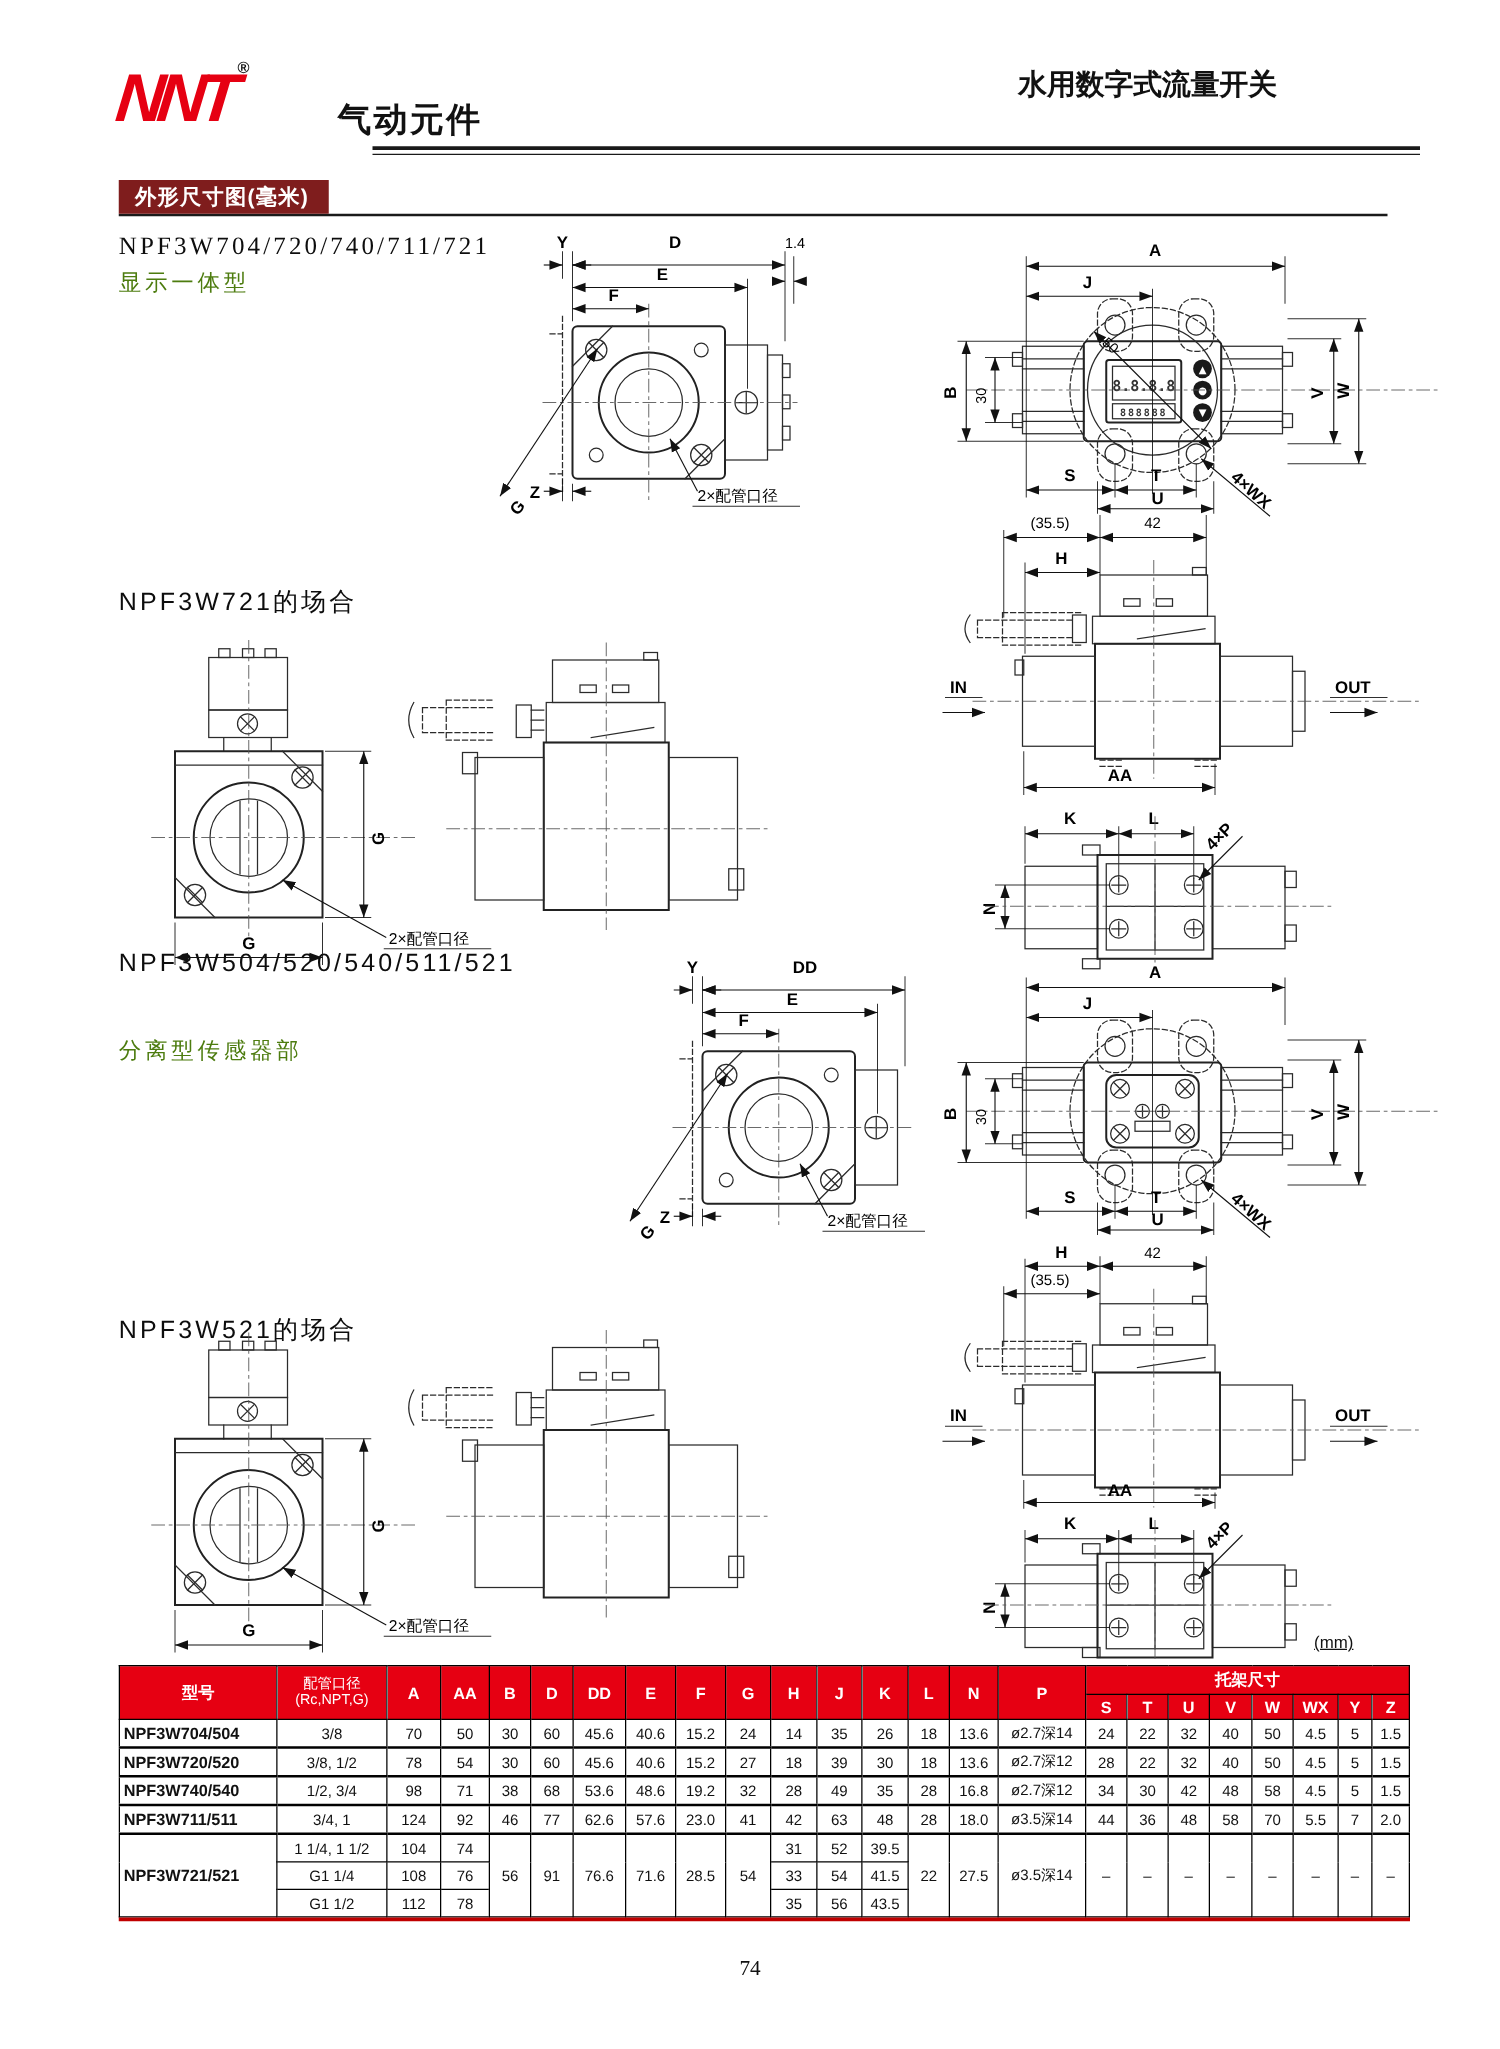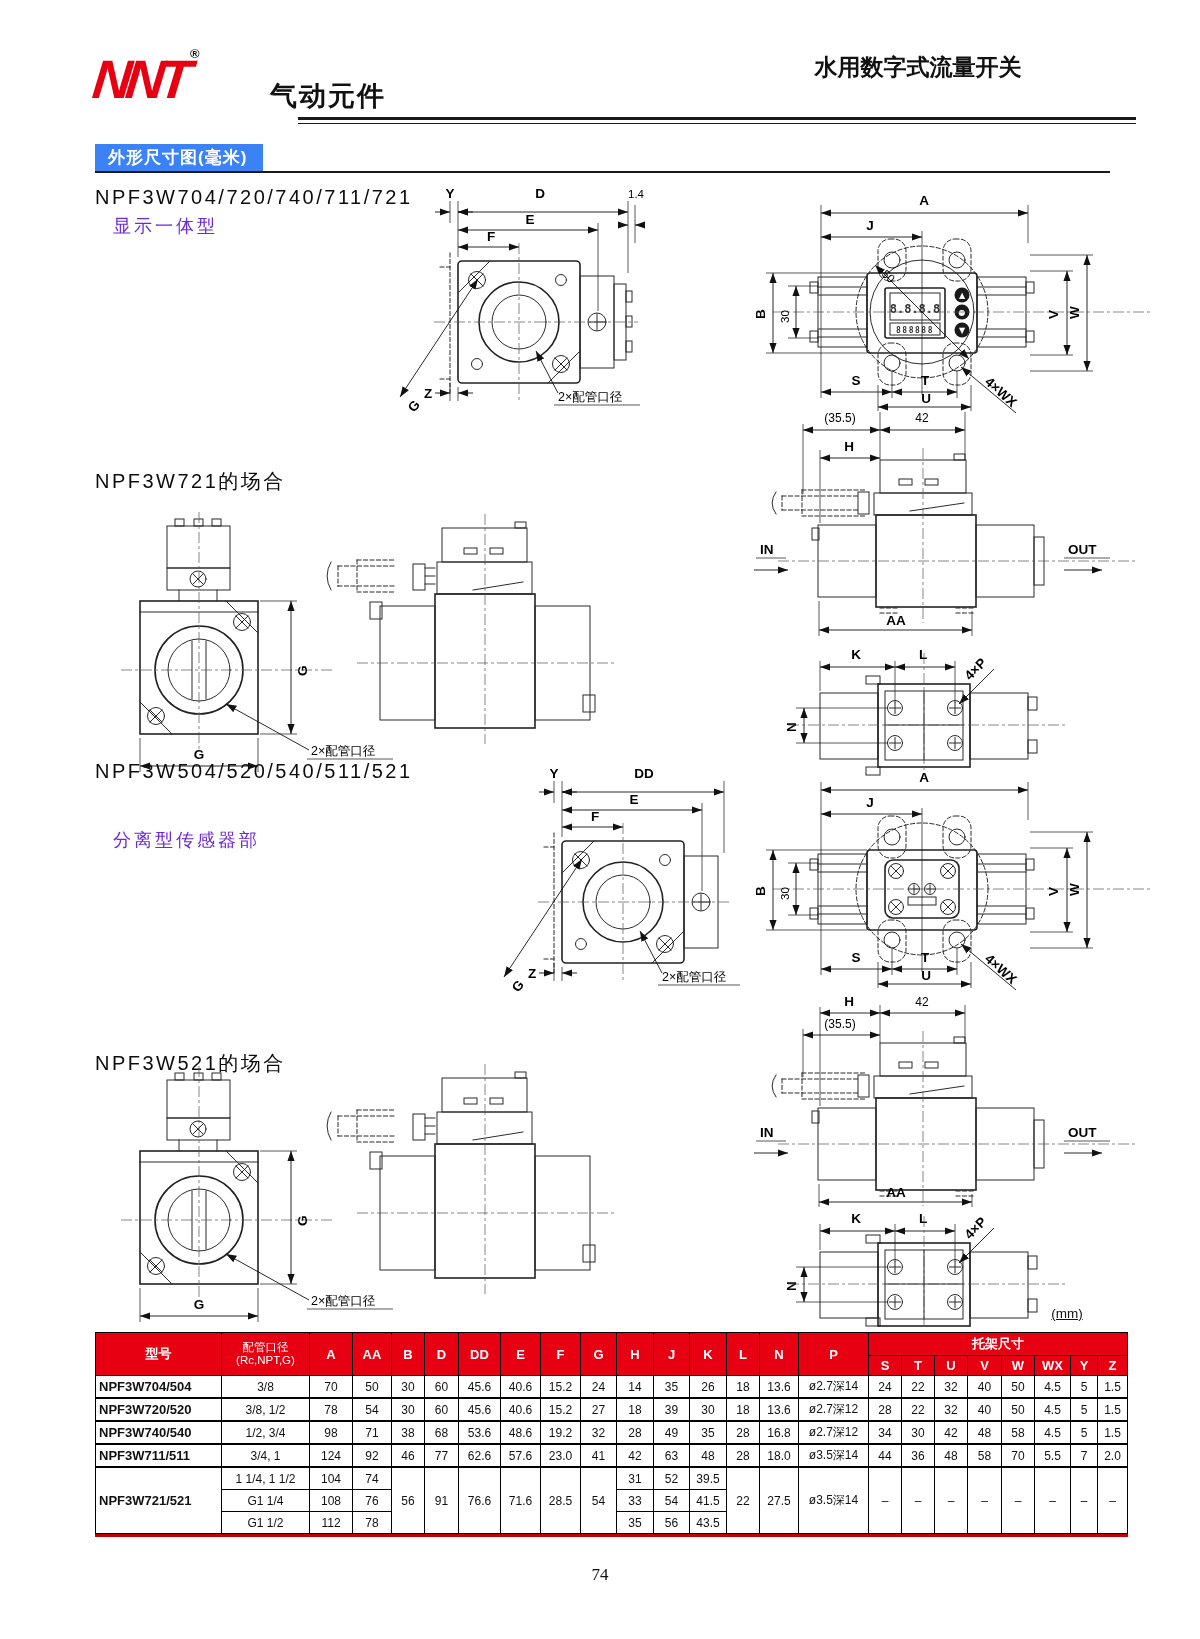--- a/index.html
+++ b/index.html
@@ -8,24 +8,24 @@
   .abs{position:absolute;}
   
   .logo-nnt{font:italic 900 54px "Liberation Sans",sans-serif;color:#e60012;letter-spacing:-6px;transform:skewX(-6deg);display:inline-block;}
   .logo-reg{font:700 13px "Liberation Sans",sans-serif;color:#111;vertical-align:top;position:relative;top:-2px;left:4px;}
   .division{font:900 27px "Liberation Sans",sans-serif;color:#111;letter-spacing:2px;}
   .ptitle{font:900 23px "Liberation Sans",sans-serif;text-align:right;}
   .pseries{font:400 17px "Liberation Sans",sans-serif;text-align:right;margin-top:3px;}
   .hrule{border-top:3px solid #1a1a1a;border-bottom:1px solid #1a1a1a;height:3px;}
   
   .barrow{border-bottom:2px solid #1a1a1a;height:27px;}
-  .secbar{background:#3b82f6;color:#fff;font:700 17px "Liberation Sans",sans-serif;
+  .secbar{background:#7f1d1d;color:#fff;font:700 17px "Liberation Sans",sans-serif;
           height:27px;line-height:27px;padding:0 16px 0 13px;letter-spacing:1px;display:inline-block;}
   .sec-title{font:400 20px "Liberation Sans",sans-serif;letter-spacing:2.5px;color:#0d0d0d;}
-  .sec-sub{font:400 18px "Liberation Sans",sans-serif;letter-spacing:3px;color:#6d28d9;margin-left:18px;}
+  .sec-sub{font:400 18px "Liberation Sans",sans-serif;letter-spacing:3px;color:#4d7c0f;}
   .units{font:400 13.5px "Liberation Sans",sans-serif;text-align:center;text-decoration:underline;}
   .pageno{font:400 17px "Liberation Serif",serif;text-align:center;width:100%;}
   
   svg .s{stroke:#2b2b2b;stroke-width:1;fill:none;stroke-linecap:square;}
   svg .s15{stroke:#222;stroke-width:1.6;fill:none;}
   svg .dsh{stroke-dasharray:4 2.5;}
   svg .cln{stroke:#555;stroke-width:0.7;stroke-dasharray:11 3 3 3;fill:none;}
   svg .dim{stroke:#111;stroke-width:0.9;fill:none;}
   svg .ext{stroke:#111;stroke-width:0.7;fill:none;}
   svg text{fill:#000;}
@@ -63,21 +63,21 @@
     <span class="logo-nnt">NNT</span><span class="logo-reg">®</span>
   </div>
   <div class="abs division" style="left:270px;top:78px;">气动元件</div>
   <div class="abs ptitle" style="left:700px;top:52px;width:436px;text-align:center;">水用数字式流量开关</div>
   <div class="abs hrule" style="left:298px;top:117px;width:838px;"></div>
 
   <div class="abs barrow" style="left:95px;top:144px;width:1015px;">
     <span class="secbar">外形尺寸图(毫米)</span>
   </div>
 
-  <div class="abs sec-title" style="left:95px;top:186px;">NPF3W704/720/740/711/721</div>
+  <div class="abs sec-title" style="left:95px;top:186px;font-family:Liberation Serif, serif;">NPF3W704/720/740/711/721</div>
   <div class="abs sec-sub" style="left:95px;top:214px;">显示一体型</div>
   <div class="abs sec-title" style="left:95px;top:468px;">NPF3W721的场合</div>
   <div class="abs sec-title" style="left:95px;top:760px;text-align:right;">NPF3W504/520/540/511/521</div>
   <div class="abs sec-sub" style="left:95px;top:828px;">分离型传感器部</div>
   <div class="abs sec-title" style="left:95px;top:1050px;">NPF3W521的场合</div>
 
   <svg class="abs" style="left:388px;top:183px;" width="265" height="240" viewBox="0 0 265 240">
     <path class="s dsh" d="M62,70 V210 M52,84 H62 M52,196 H62"></path>
     <rect class="s15" x="70" y="78" width="122" height="122" rx="4"></rect>
     <line class="s" x1="70" y1="110" x2="102" y2="78"></line>

